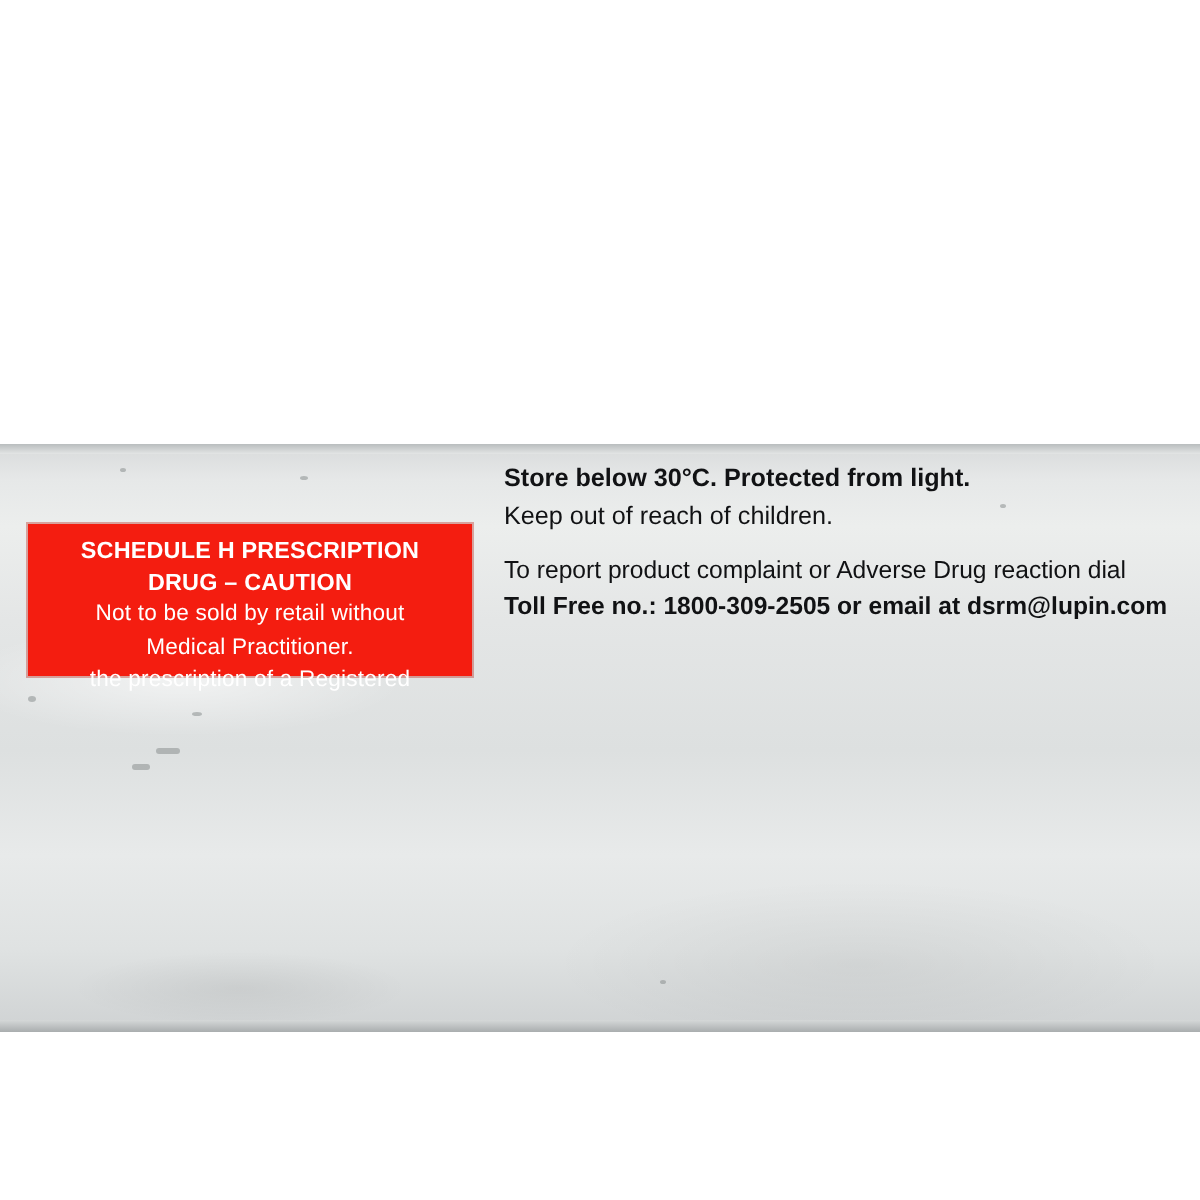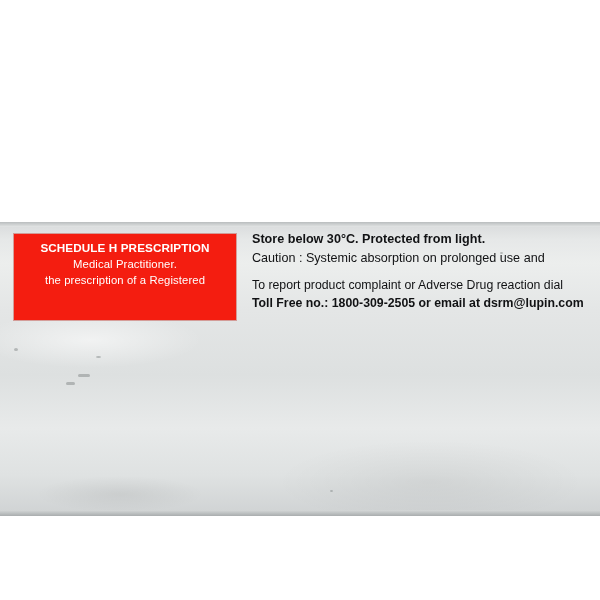--- a/index.html
+++ b/index.html
@@ -76,23 +76,23 @@
     position: absolute;
     background: #8b8f90;
     border-radius: 50%;
     opacity: 0.55;
   }
 
   
   .red-box {
     position: absolute;
     left: 14px;
-    top: 12px;
+    top: 40px;
     width: 222px;
-    height: 86px;
+    height: 76px;
     background: #f41d10;
     box-shadow: 0 0 0 1px rgba(180,20,10,0.35);
     text-decoration: underline;
   }
   .red-box-inner {
     position: absolute;
     inset: 0;
     padding: 6px 6px 0 6px;
     box-sizing: border-box;
     text-align: center;
@@ -154,27 +154,29 @@
     <span class="speck" style="left:96px;  top:134px; width:5px; height:2px;"></span>
     <span class="speck" style="left:78px;  top:152px; width:12px; height:3px; border-radius:2px;"></span>
     <span class="speck" style="left:66px;  top:160px; width:9px;  height:3px; border-radius:2px;"></span>
     <span class="speck" style="left:14px;  top:126px; width:4px;  height:3px;"></span>
     <span class="speck" style="left:330px; top:268px; width:3px;  height:2px;"></span>
     <span class="speck" style="left:500px; top:30px;  width:3px;  height:2px;"></span>
 
     <div class="red-box">
       <div class="red-box-inner">
         <div class="red-title">SCHEDULE H PRESCRIPTION</div>
+        <div class="red-title">DRUG – CAUTION</div>
+        <div class="red-body">Not to be sold by retail without</div>
         <div class="red-body">Medical Practitioner.</div>
         <div class="red-body">the prescription of a Registered</div>
       </div>
     </div>
 
     <div class="info">
       <div class="info-line bold">Store below 30°C. Protected from light.</div>
-      <div class="info-line">Caution : Systemic absorption on prolonged use and</div>
+      <div class="info-line">Keep out of reach of children.</div>
       <div class="info-gap"></div>
       <div class="contact-line">To report product complaint or Adverse Drug reaction dial</div>
       <div class="contact-line bold">Toll Free no.: 1800-309-2505 or email at dsrm@lupin.com</div>
     </div>
   </div>
 
 </div>
 
 </body></html>

